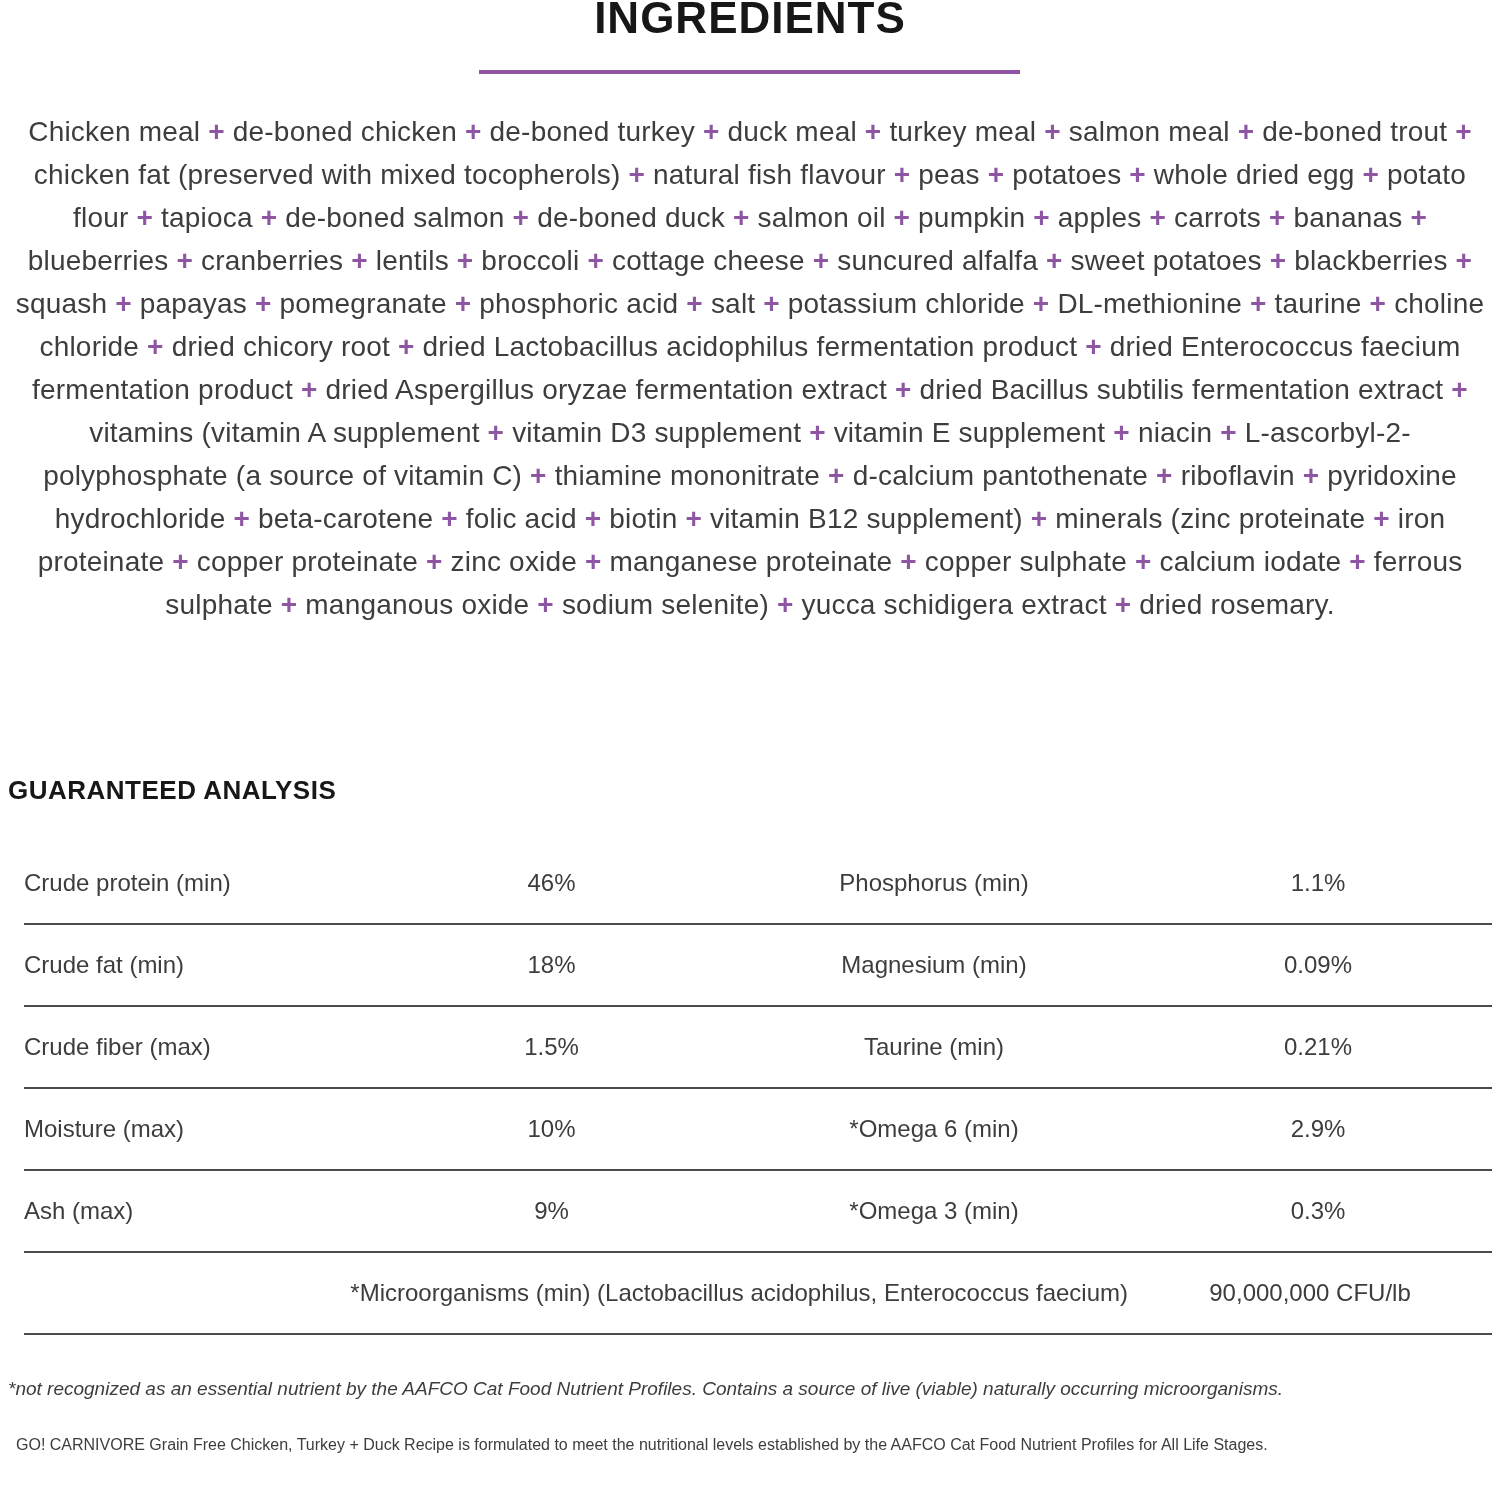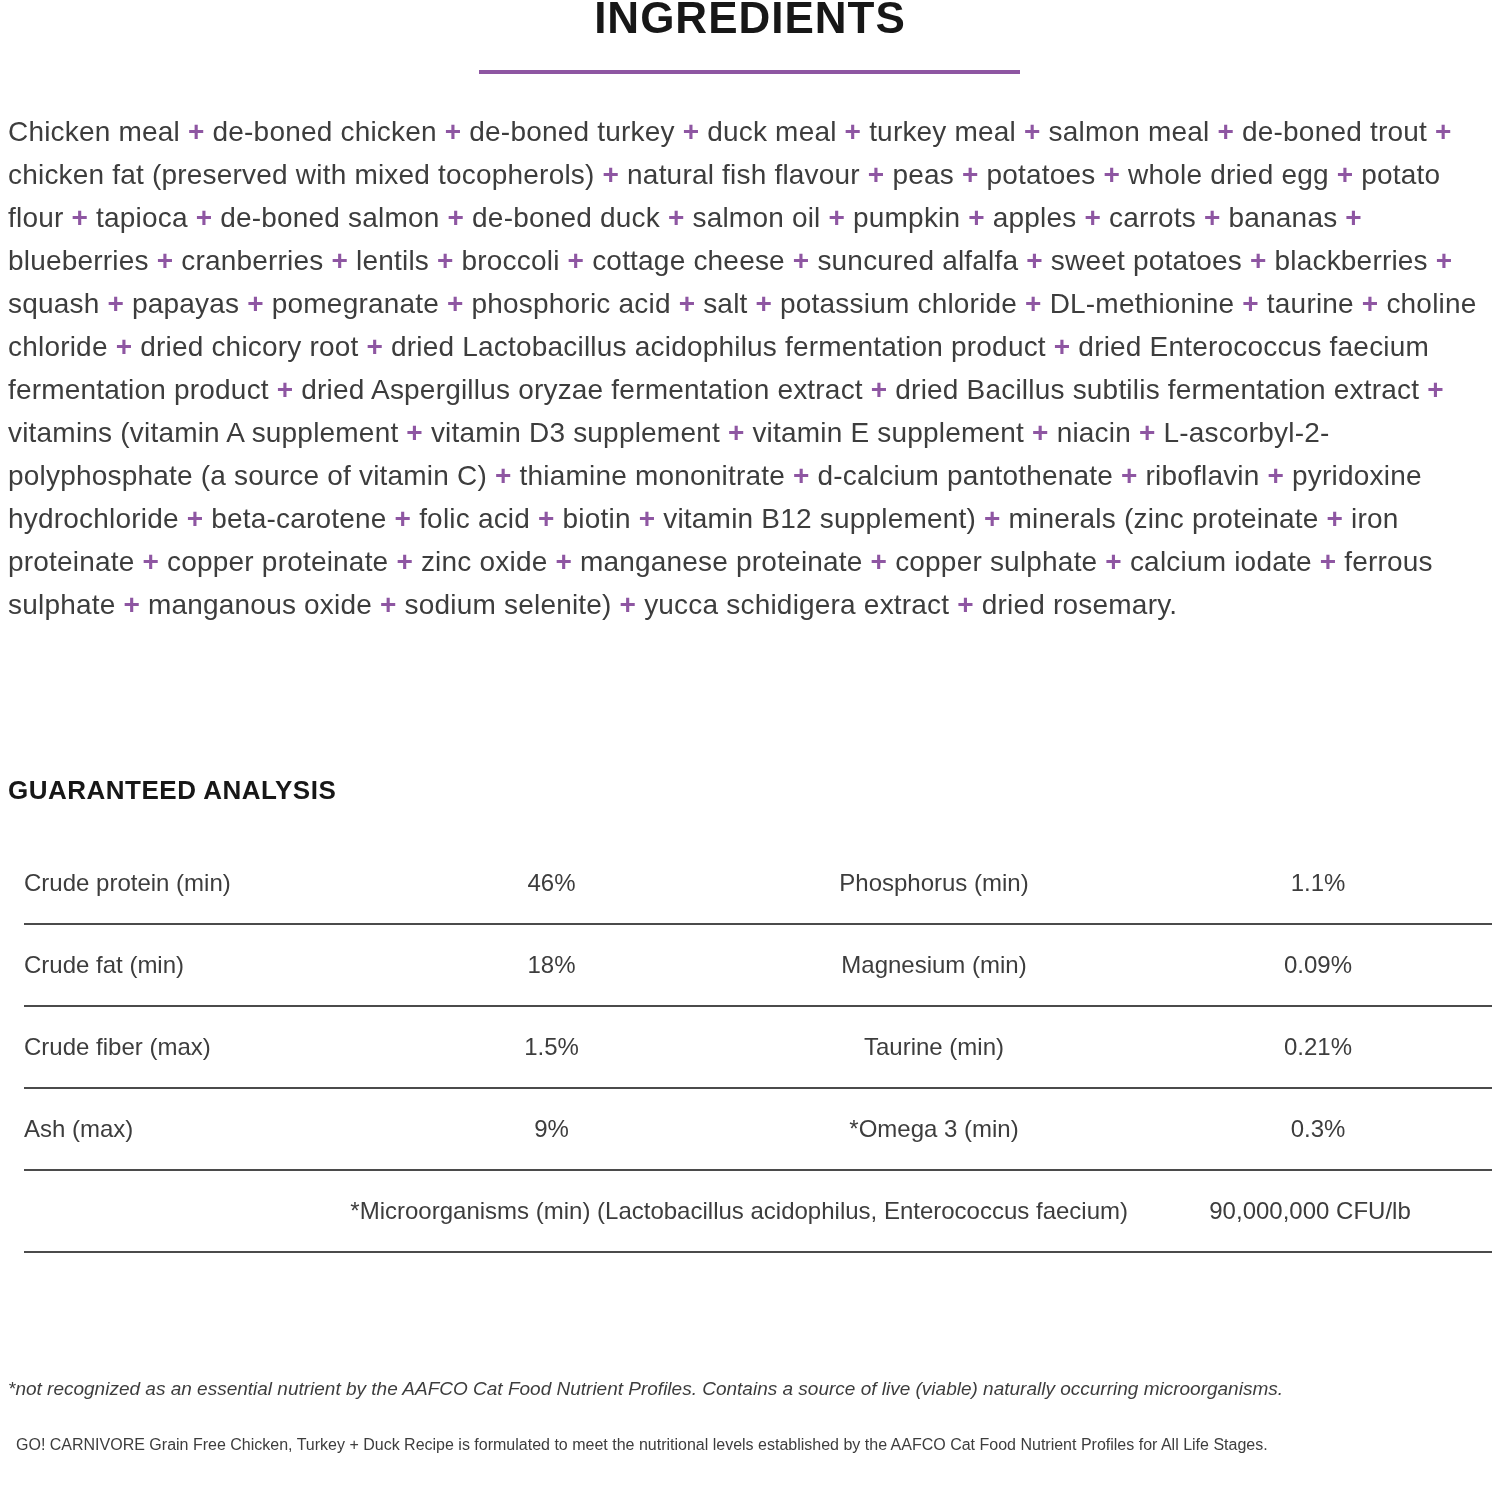--- a/index.html
+++ b/index.html
@@ -22,20 +22,21 @@
   }
   .title-rule {
     position:absolute; top:70px; left:479px;
     width:541px; height:4px;
     background:var(--accent-purple, #8e56a2);
   }
 
   
   .ingredients {
     position:absolute; top:110px; left:8px; width:1484px;
+    text-align:center;
     font-size:28px; line-height:43px;
     color:var(--body-gray, #3e3e3e);
     letter-spacing:0.2px;
   }
   .ingredients .plus {
     color:var(--accent-purple, #8e56a2);
     font-weight:700;
   }
 
   
@@ -108,20 +109,27 @@
     </div>
 
     <div class="ga-row">
       <div class="c1">Crude fiber (max)</div>
       <div class="c2">1.5%</div>
       <div class="gap"></div>
       <div class="c3">Taurine (min)</div>
       <div class="c4">0.21%</div>
     </div>
 
+    <div class="ga-row">
+      <div class="c1">Moisture (max)</div>
+      <div class="c2">10%</div>
+      <div class="gap"></div>
+      <div class="c3">*Omega 6 (min)</div>
+      <div class="c4">2.9%</div>
+    </div>
 
     <div class="ga-row">
       <div class="c1">Ash (max)</div>
       <div class="c2">9%</div>
       <div class="gap"></div>
       <div class="c3">*Omega 3 (min)</div>
       <div class="c4">0.3%</div>
     </div>
 
     <div class="ga-row">

